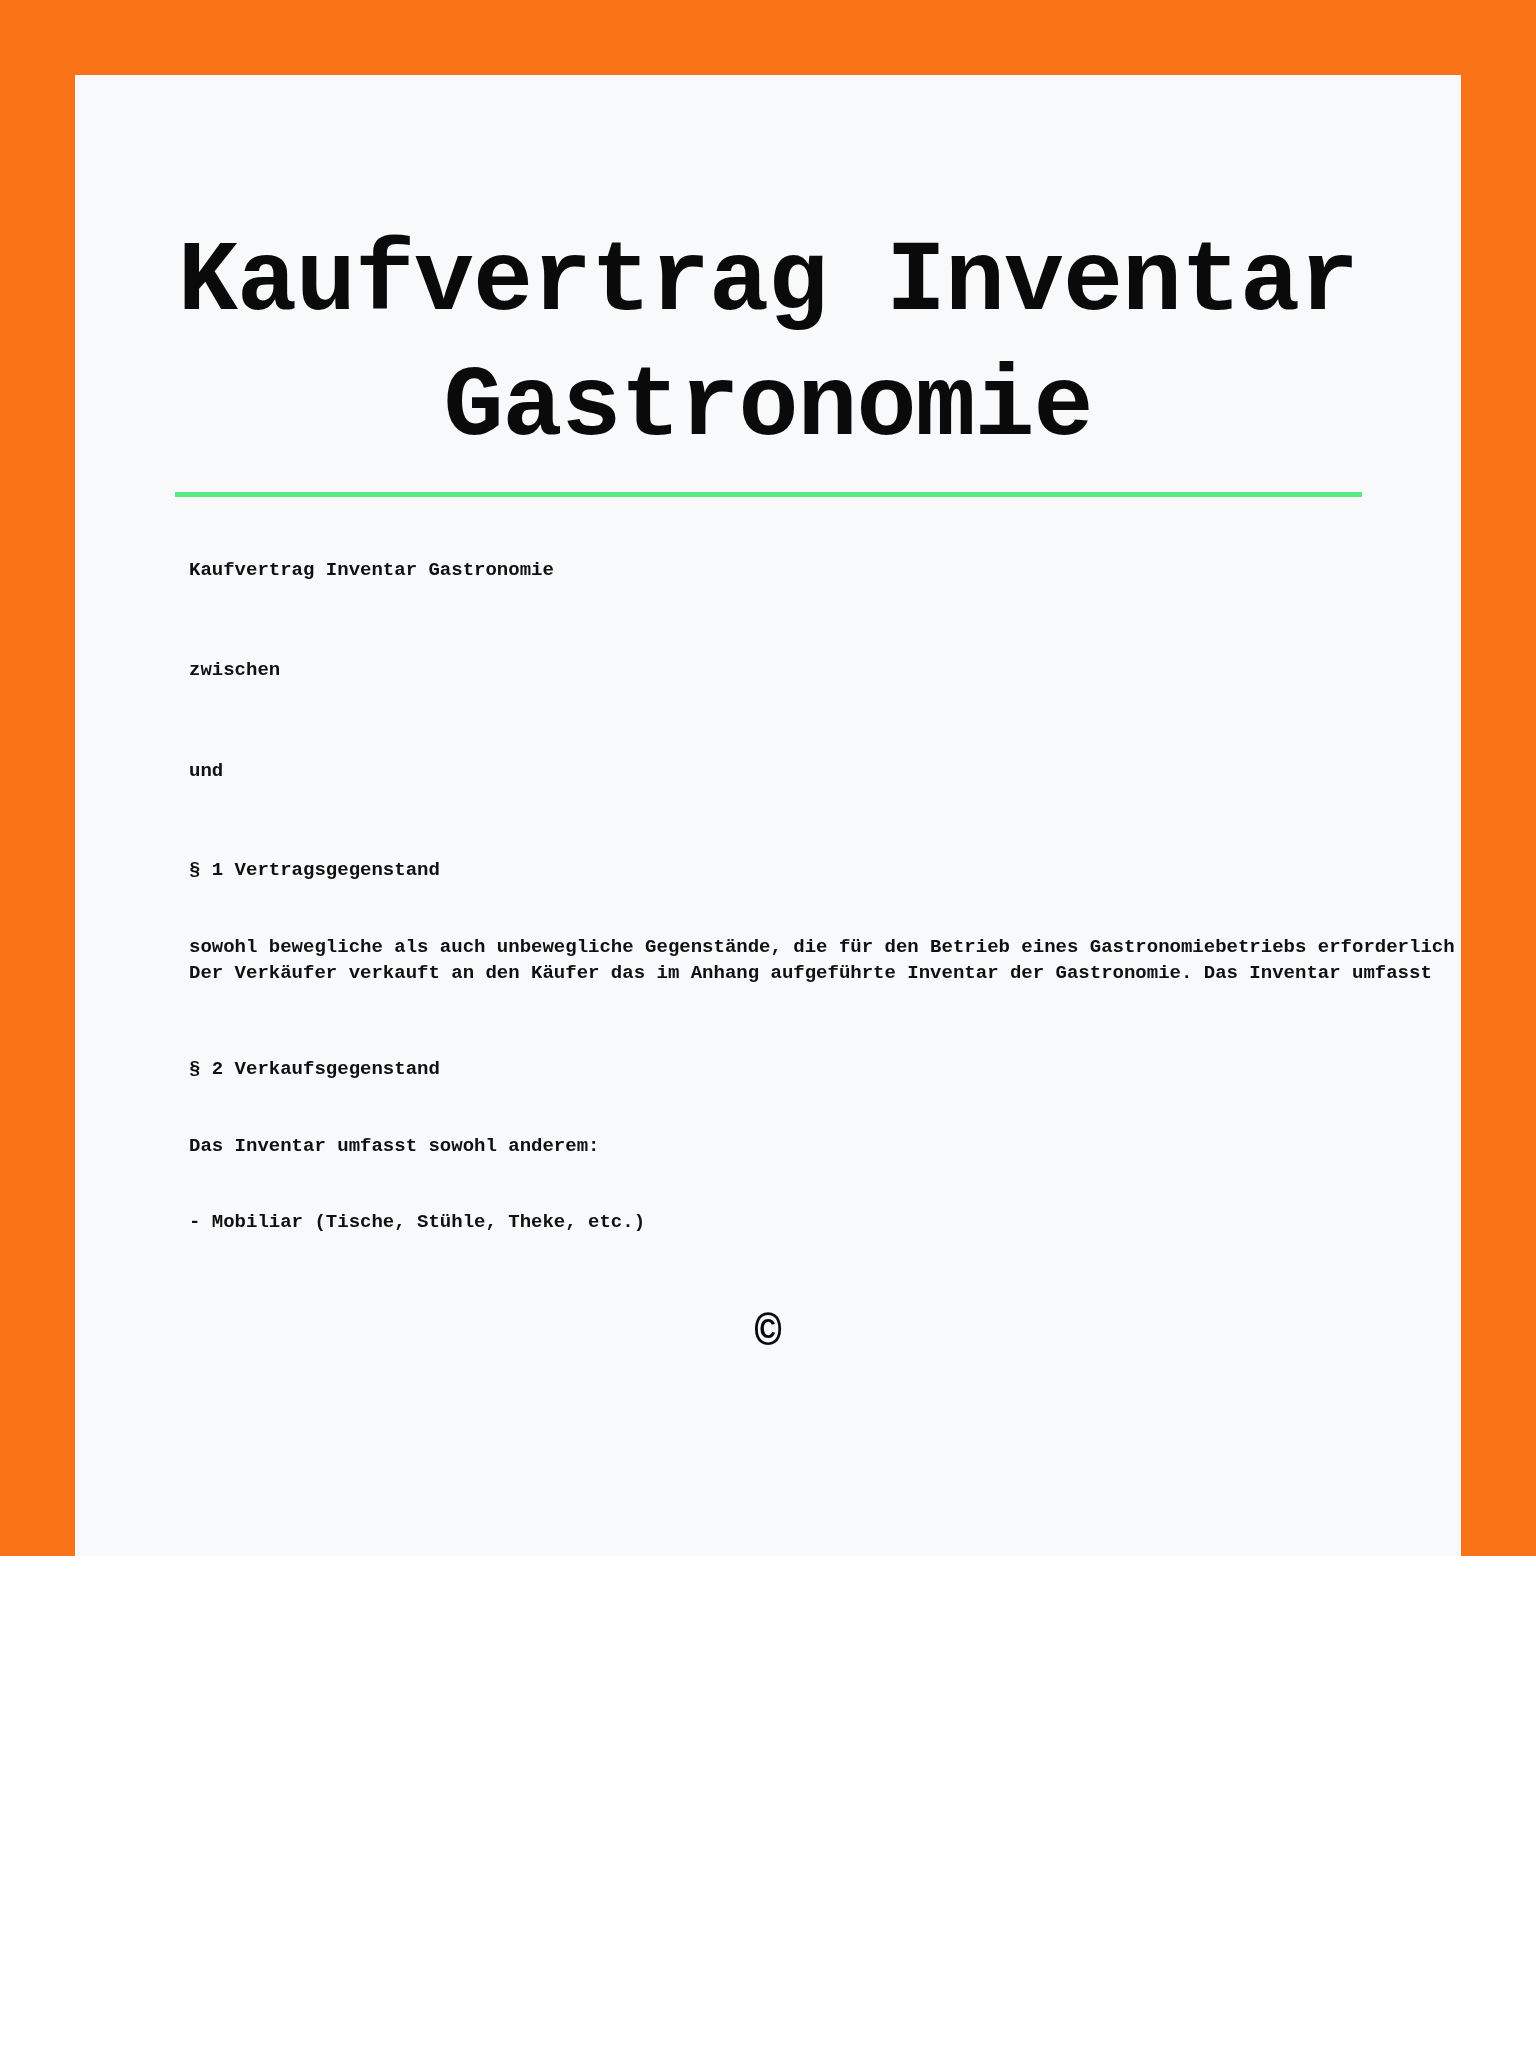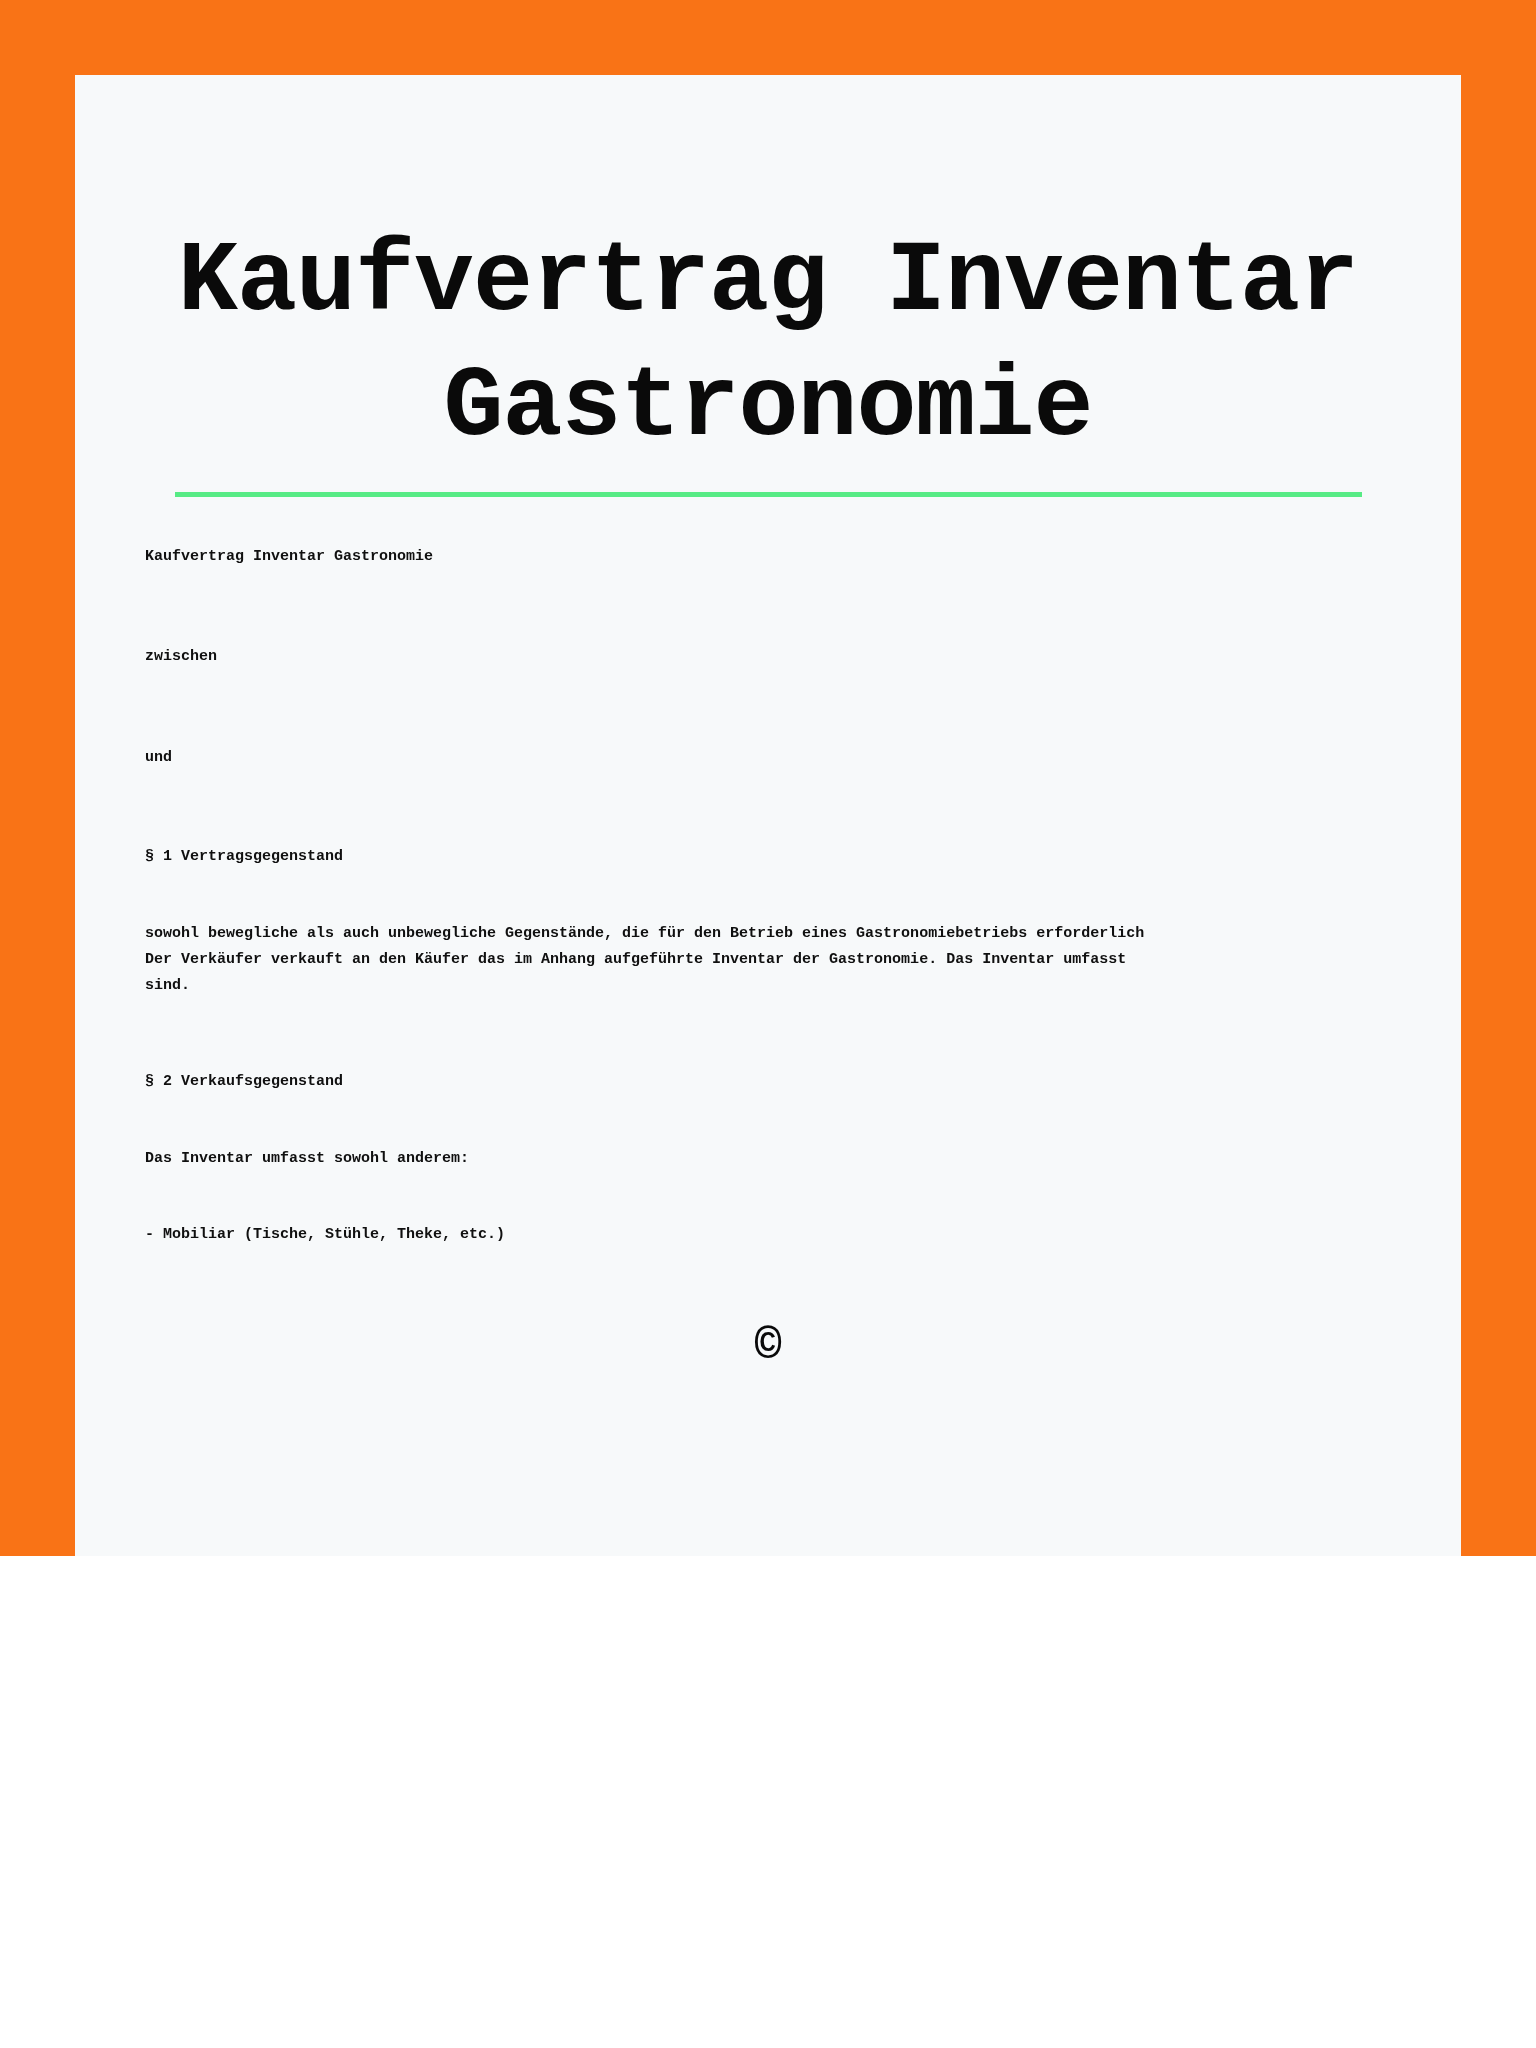--- a/index.html
+++ b/index.html
@@ -26,25 +26,26 @@
     color:#0A0A0A;
     letter-spacing:-1px;
   }
   .doc-title .t-line{display:block;}
   .divider{
     margin:22px 99px 0 100px;
     height:5px;
     background:#57EB85;
   }
   .body-col{
-    padding:47px 60px 0 70px;
+    padding:47px 60px 0 114px;
     color:#101010;
-    font-size:15px;
+    font-size:19px;
     font-weight:700;
     line-height:26px;
+    margin-top:13px;
   }
   .tblock{margin:0;}
   .mb-74{margin-bottom:74px;}
   .mb-75{margin-bottom:75px;}
   .mb-73{margin-bottom:73px;}
   .mb-85{margin-bottom:85px;}
   .mb-63{margin-bottom:63px;}
   .mb-51{margin-bottom:51px;}
   .mb-70{margin-bottom:70px;}
   .mb-50{margin-bottom:50px;}
@@ -80,21 +81,20 @@
 
       <p class="tblock mb-73">und</p>
 
 
 
       <p class="tblock mb-51">§ 1 Vertragsgegenstand</p>
 
       <div class="tblock para mb-70">
         <div class="p-line">sowohl bewegliche als auch unbewegliche Gegenstände, die für den Betrieb eines Gastronomiebetriebs erforderlich</div>
         <div class="p-line">Der Verkäufer verkauft an den Käufer das im Anhang aufgeführte Inventar der Gastronomie. Das Inventar umfasst</div>
-        <div class="p-line">sind.</div>
       </div>
 
       <p class="tblock mb-51">§ 2 Verkaufsgegenstand</p>
 
       <p class="tblock mb-50">Das Inventar umfasst sowohl anderem:</p>
 
       <div>
         <p class="tblock mb-74">- Mobiliar (Tische, Stühle, Theke, etc.)</p>
       </div>
 

